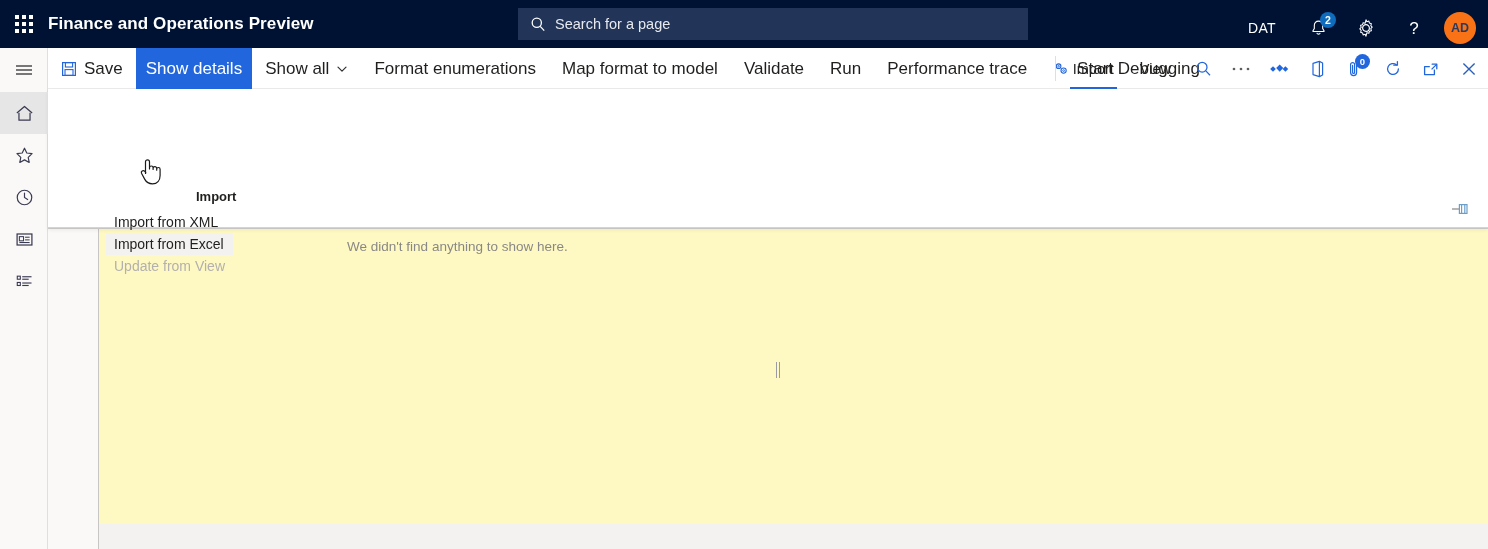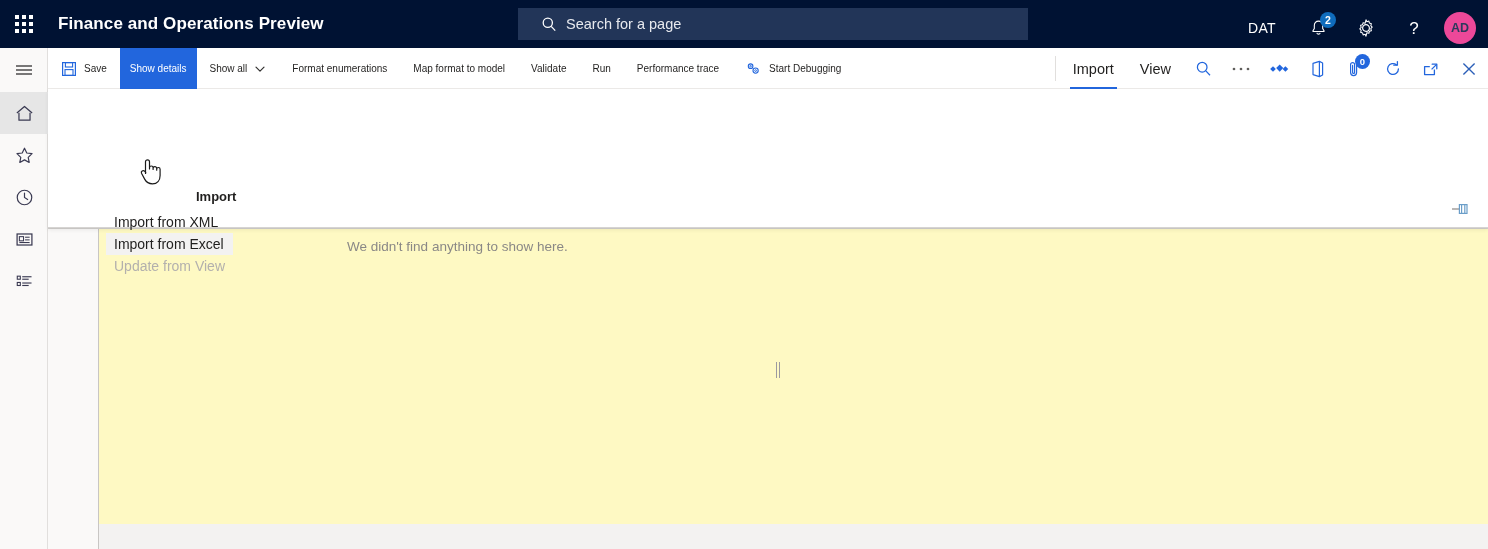--- a/index.html
+++ b/index.html
@@ -23,27 +23,27 @@
     display: flex; align-items: center; justify-content: center;
     cursor: pointer;
   }
   .waffle-grid {
     display: grid; grid-template-columns: repeat(3, 4px);
     grid-template-rows: repeat(3, 4px); gap: 3px;
   }
   .waffle-grid i { display: block; width: 4px; height: 4px; background: #ffffff; }
   .brand {
     color: #ffffff; font-size: 17px; font-weight: bold;
-    margin-left: 10px; letter-spacing: .1px; white-space: nowrap;
+    letter-spacing: .1px; white-space: nowrap;
   }
   .searchbox {
     position: absolute; left: 518px; top: 8px;
     width: 510px; height: 32px;
     background: #223558;
-    display: flex; align-items: center; padding: 0 23px;
+    display: flex; align-items: center; padding: 0 12px;
     cursor: text;
   }
   .searchbox .s-ico { margin-right: 9px; display: flex; }
   .searchbox .s-txt { color: #e7e9ee; font-size: 14.5px; }
   .topright {
     position: absolute; right: 0; top: 0; height: 56px;
     display: flex; align-items: center; gap: 0px;
   }
   .tr-item {
     height: 48px; min-width: 48px;
@@ -54,21 +54,21 @@
   .tr-dat { font-size: 14px; letter-spacing: .4px; margin-right: 8px; }
   .badge-blue {
     position: absolute; top: 8px; right: 6px;
     background: #0f6cbd; color: #fff;
     min-width: 16px; height: 16px; border-radius: 8px;
     font-size: 10.5px; line-height: 16px; text-align: center;
     padding: 0 4px; font-weight: 600;
   }
   .avatar {
     width: 32px; height: 32px; border-radius: 50%;
-    background: #ec4899; color: #2b3a5c;
+    background: #f97316; color: #2b3a5c;
     font-size: 12.5px; font-weight: 600;
     display: flex; align-items: center; justify-content: center;
     margin: 0 12px 0 6px; cursor: pointer;
   }
 
   
   .rail {
     position: absolute; left: 0; top: 48px;
     width: 48px; height: 501px;
     background: #faf9f8;
@@ -85,21 +85,21 @@
   
   .cmdbar {
     position: absolute; left: 48px; top: 48px;
     width: 1440px; height: 41px;
     background: #ffffff;
     border-bottom: 1px solid #edebe9;
     display: flex; align-items: stretch;
   }
   .cmd {
     display: flex; align-items: center;
-    padding: 0 13px; font-size: 10px; color: #201f1e;
+    padding: 0 13px; font-size: 17px; color: #201f1e;
     cursor: pointer; white-space: nowrap; height: 41px;
   }
   .cmd .ci { margin-right: 7px; display: flex; align-items: center; }
   .cmd.primary { background: #2266dd; color: #ffffff; padding: 0 10px; }
   .cmd .chev { margin-left: 7px; display: flex; }
 
   .cmd-right {
     position: absolute; right: 0; top: 0; height: 41px;
     display: flex; align-items: stretch;
   }

